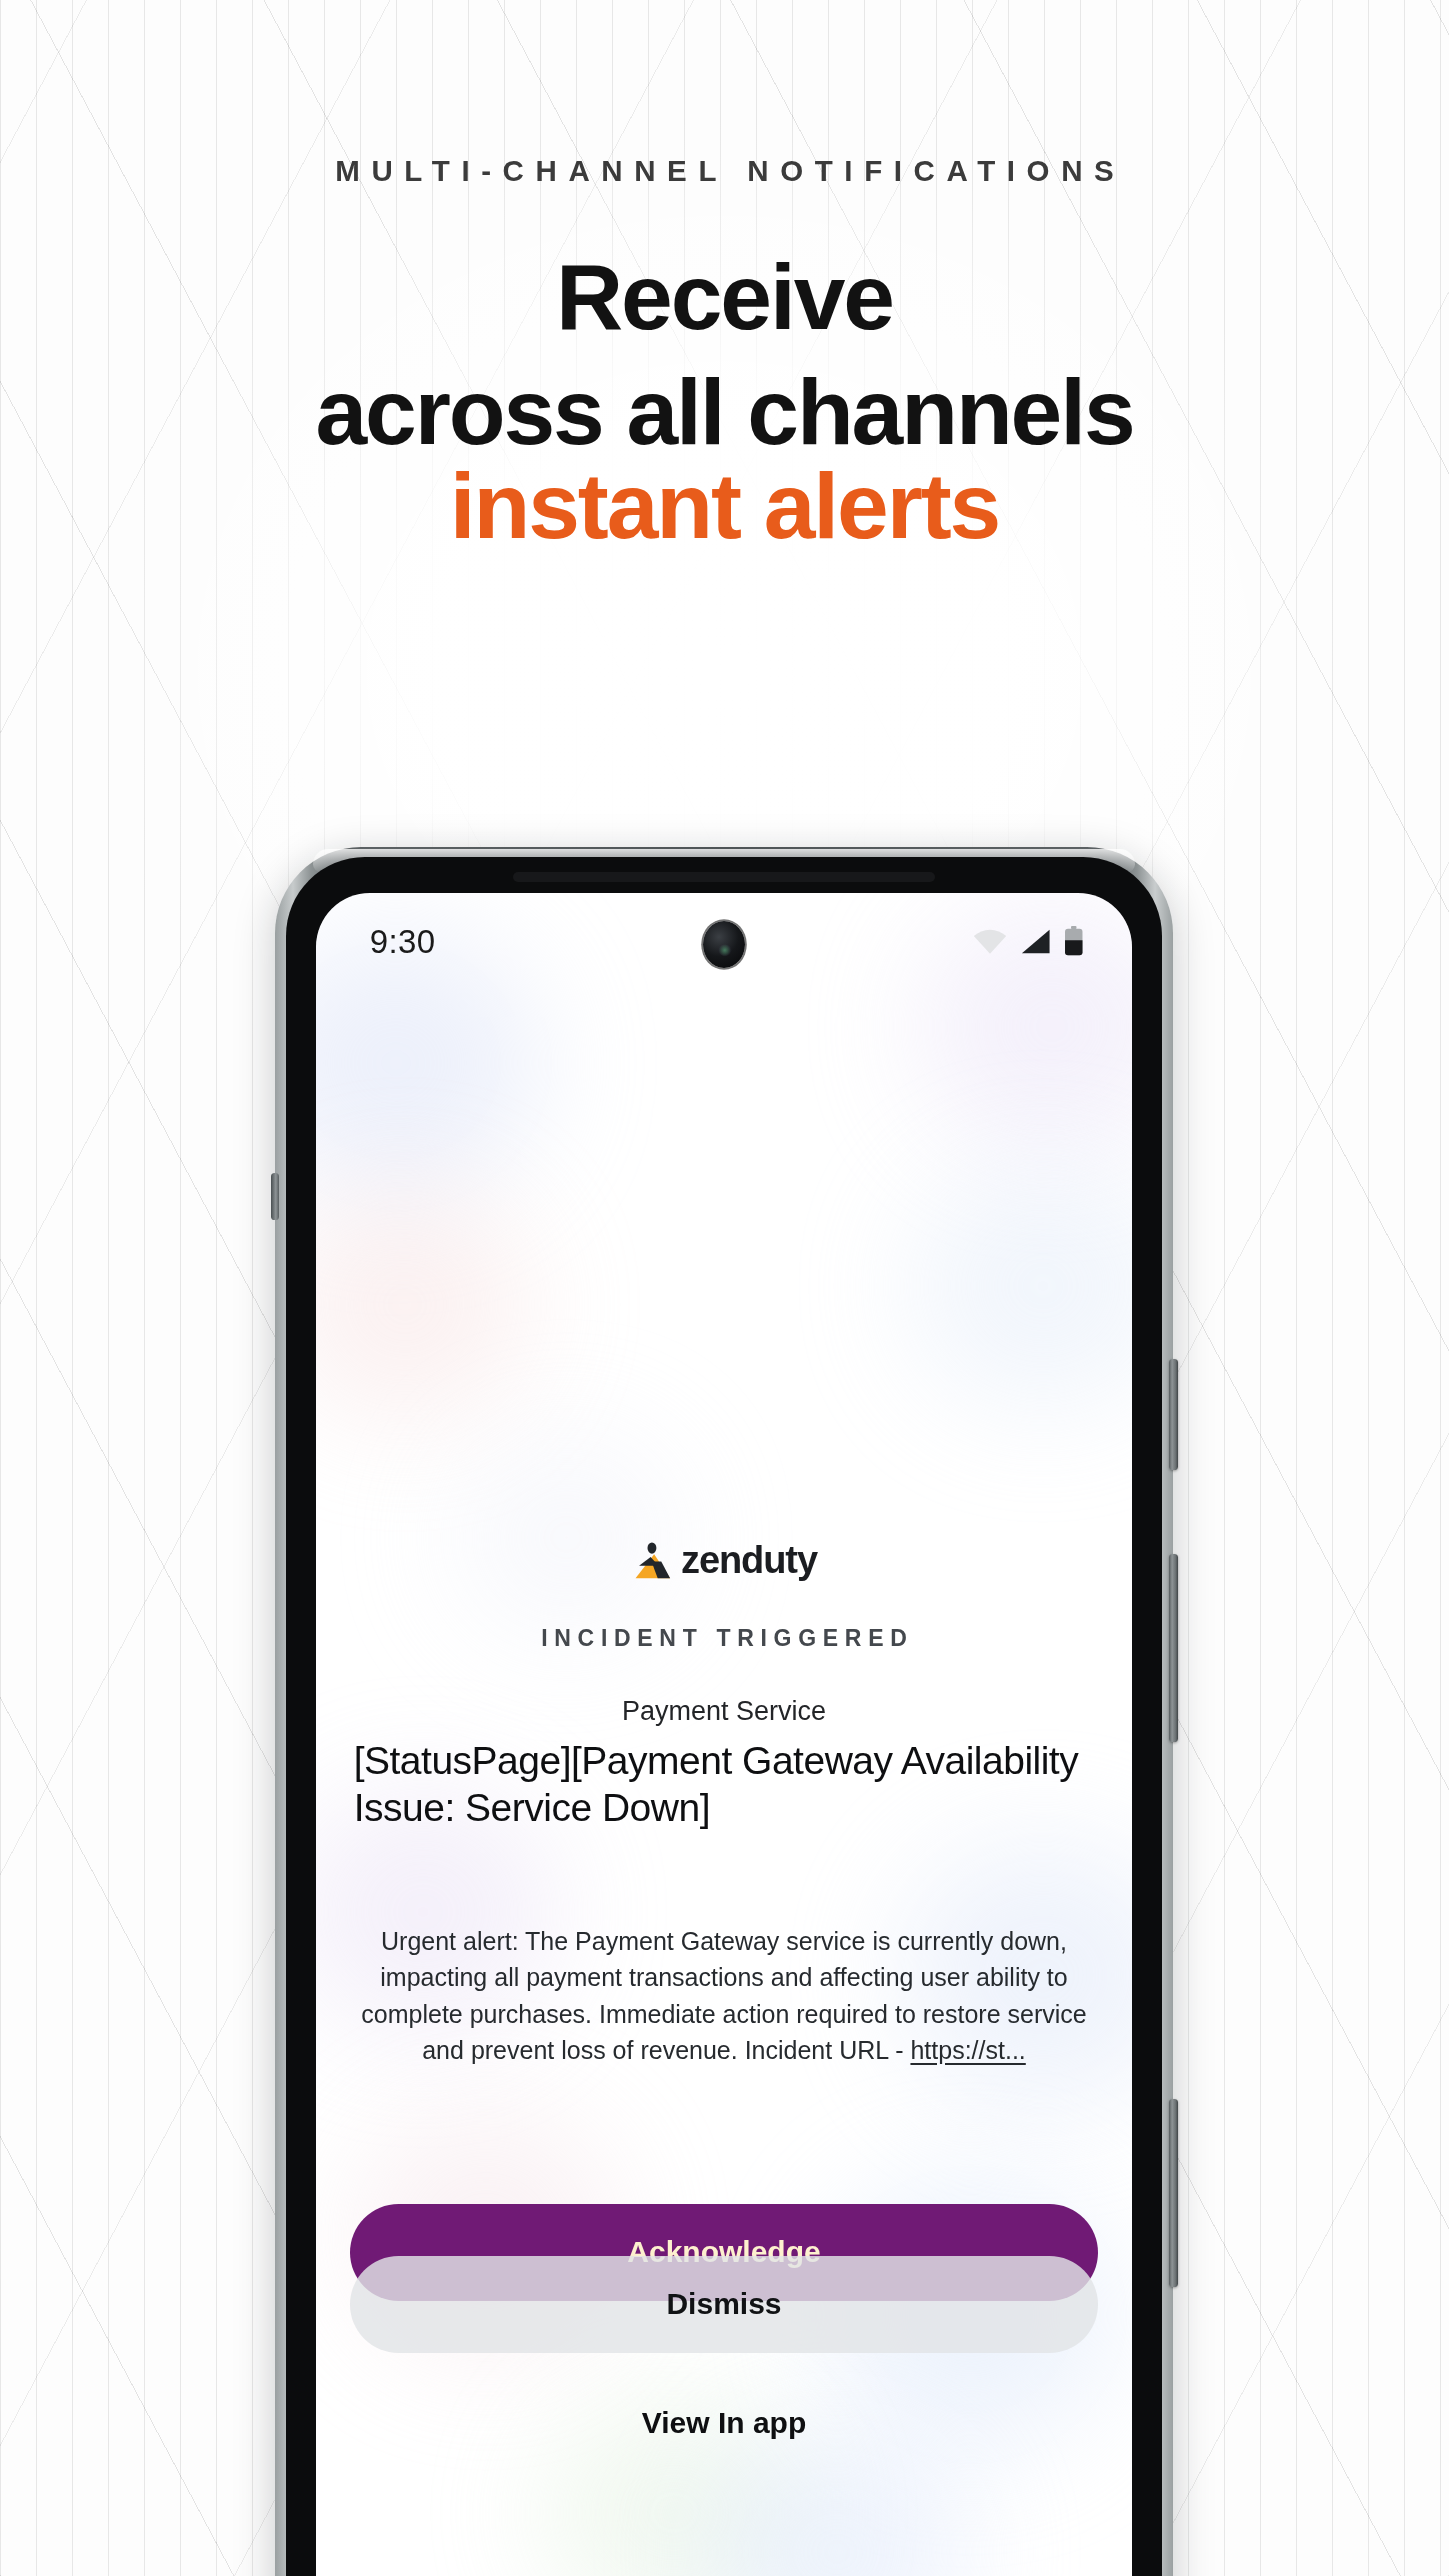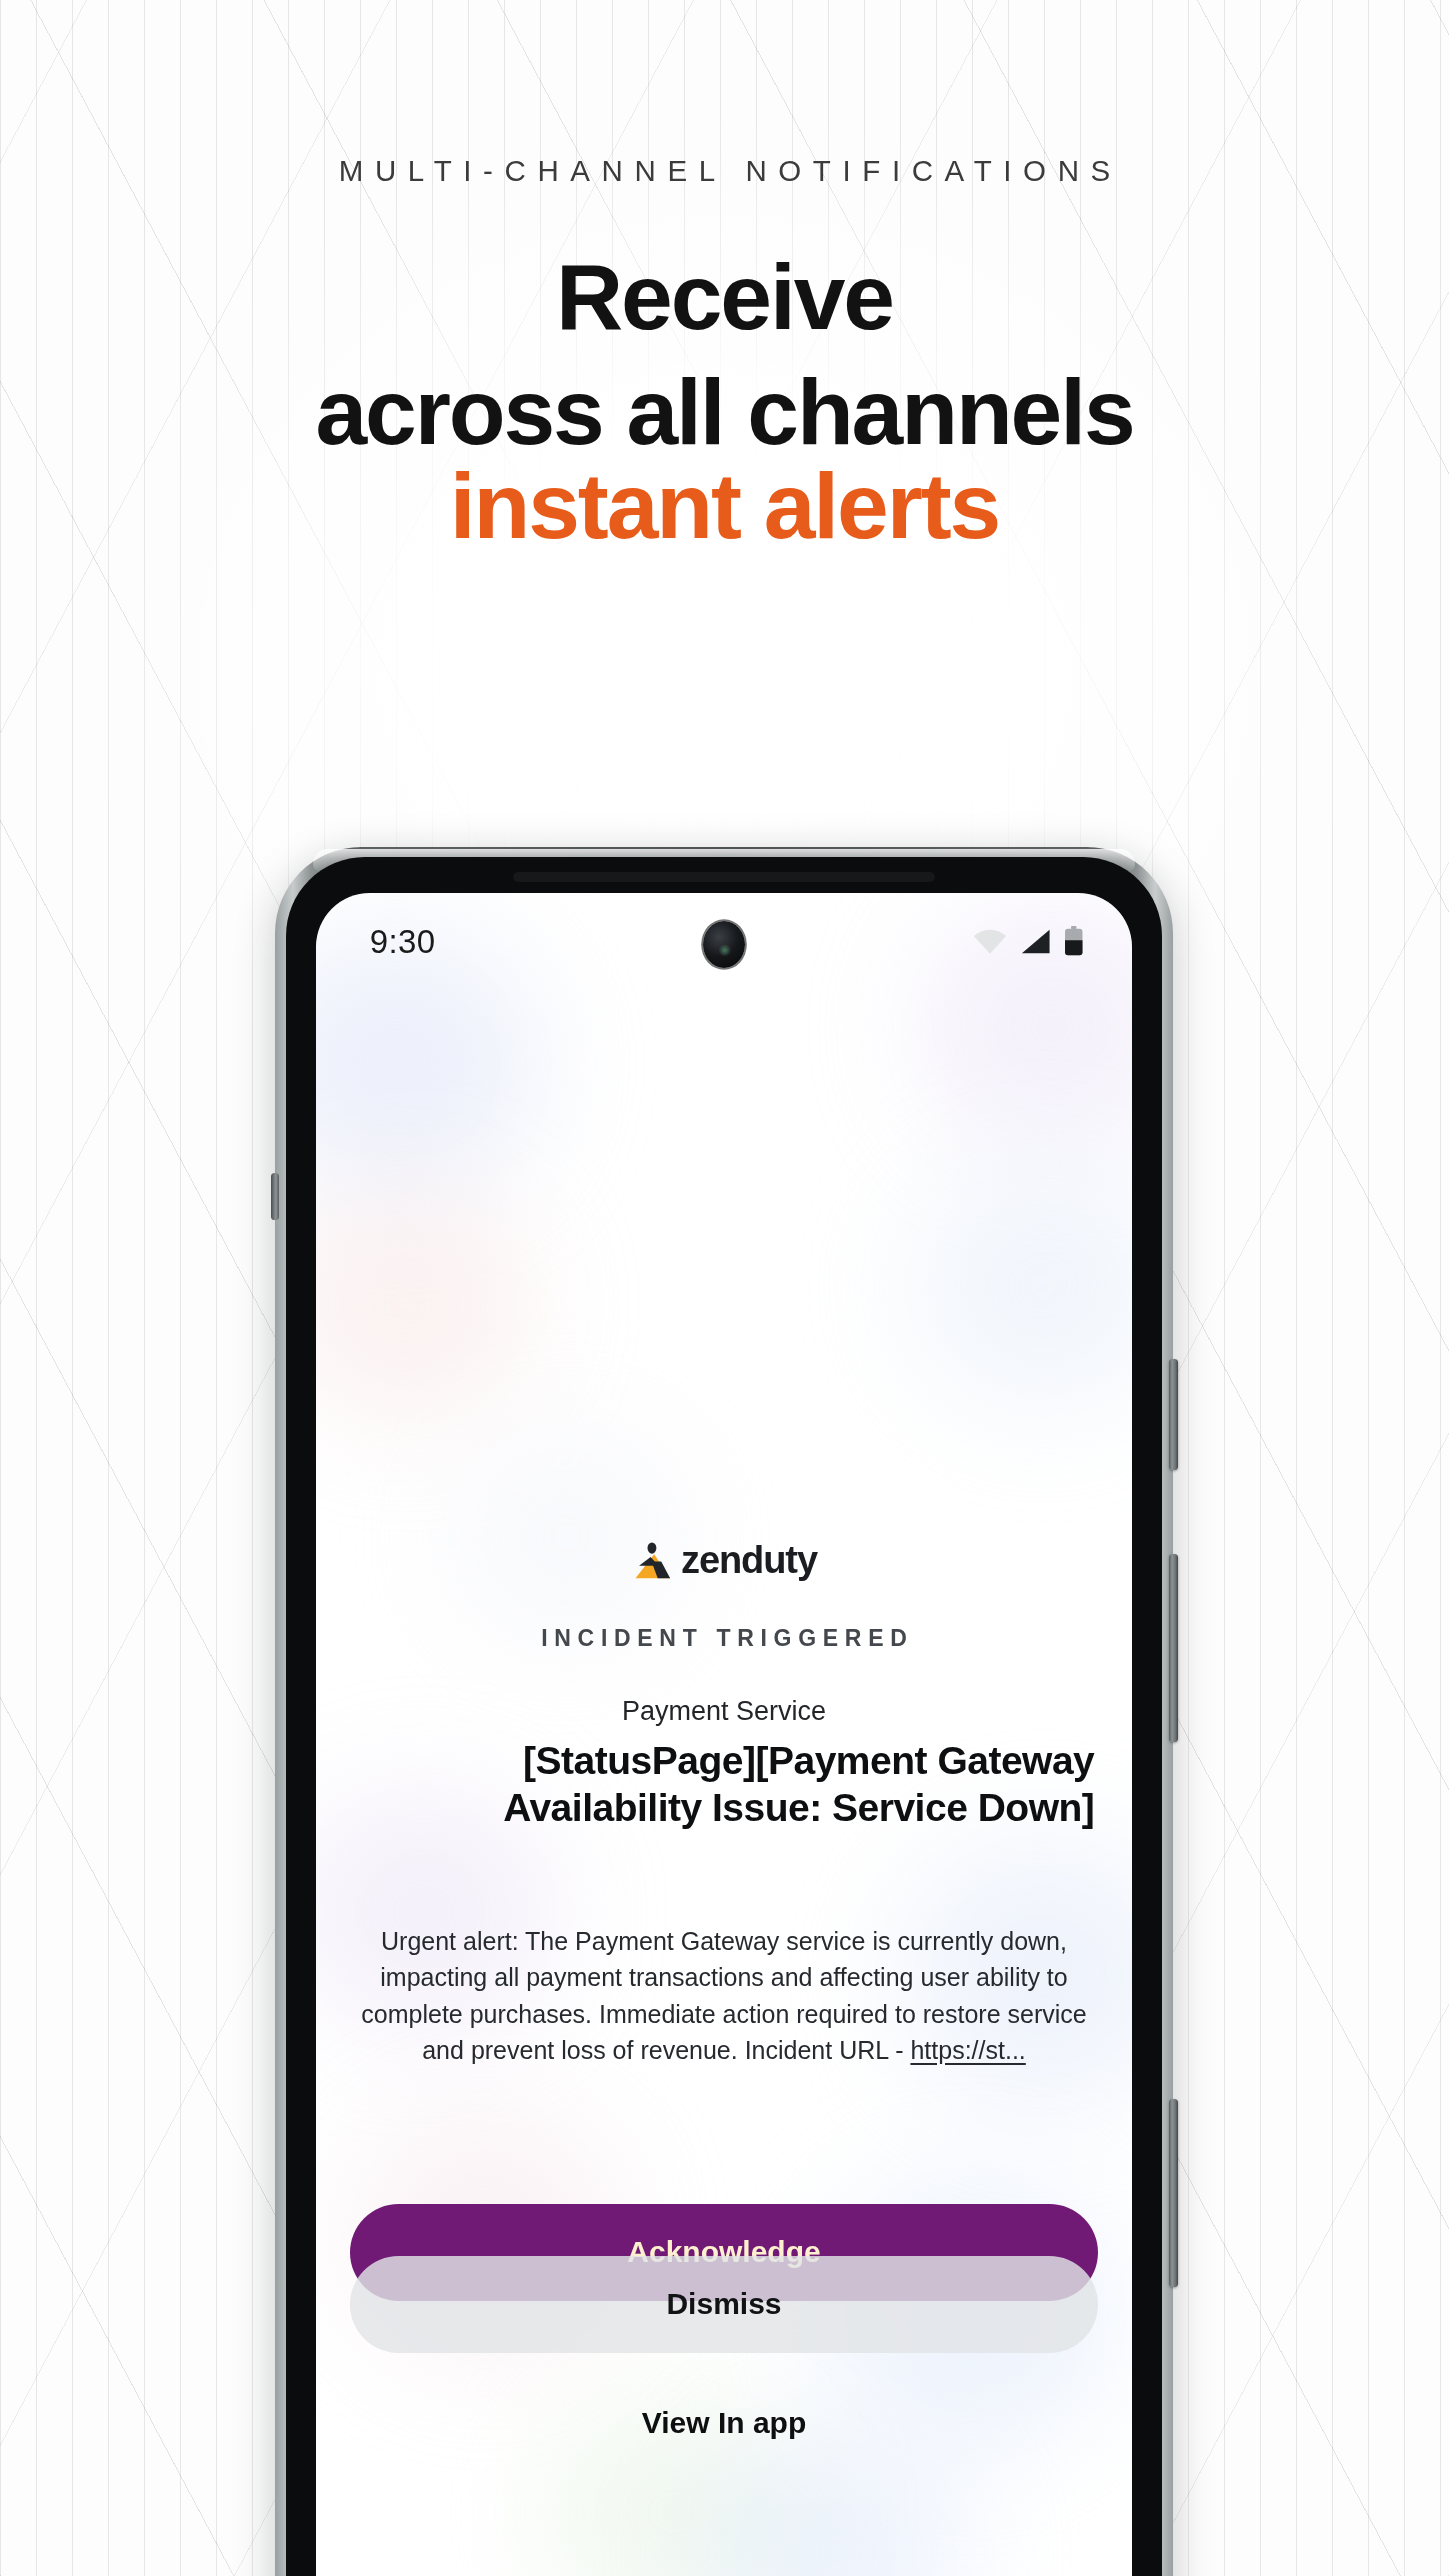--- a/index.html
+++ b/index.html
@@ -52,21 +52,21 @@
         rgba(255,255,255,0.96) 45%,
         rgba(255,255,255,0.30) 78%,
         rgba(255,255,255,0) 100%);
   }
 
   
   .eyebrow {
     position:absolute; left:0; right:0; top:154px;
     text-align:center;
     font-size:29.5px;
-    font-weight:400;
+    font-weight:700;
     letter-spacing:11.6px;
     color:#3b3b3b;
     text-indent:11.6px;
   }
 
   .headline {
     position:absolute; left:0; right:0; top:250px;
     text-align:center;
   }
   .hl {
@@ -202,22 +202,22 @@
   }
 
   .svc {
     position:absolute; left:0; right:0; top:803px;
     text-align:center;
     font-size:27px; font-weight:400; color:#232528;
   }
 
   .title {
     position:absolute; left:38px; right:38px; top:844px;
-    text-align:right;
-    font-size:39px; line-height:1.22; font-weight:700;
+    text-align:left;
+    font-size:39px; line-height:1.22; font-weight:400;
     color:#0e0f11; letter-spacing:-0.5px;
   }
 
   .body {
     position:absolute; left:30px; right:30px; top:1030px;
     text-align:center;
     font-size:25px; line-height:1.46; font-weight:400;
     color:#262a2e;
   }
   .body a {

